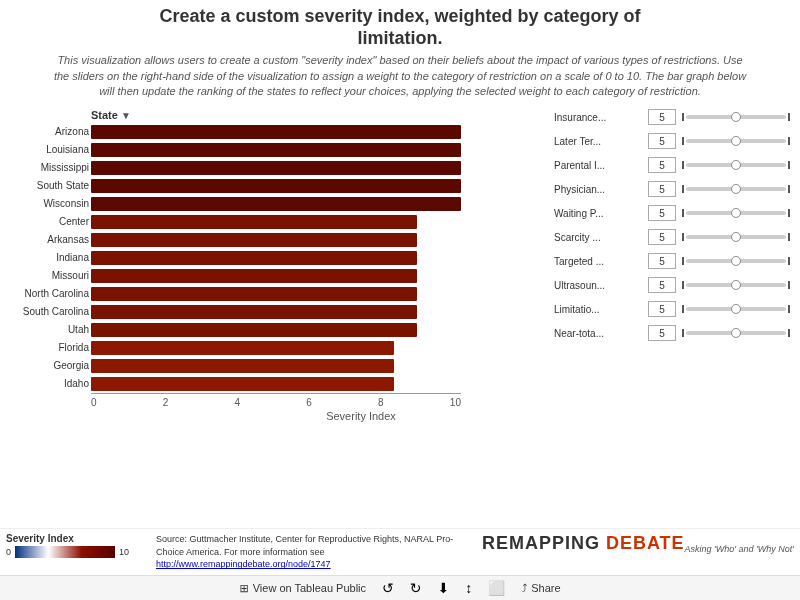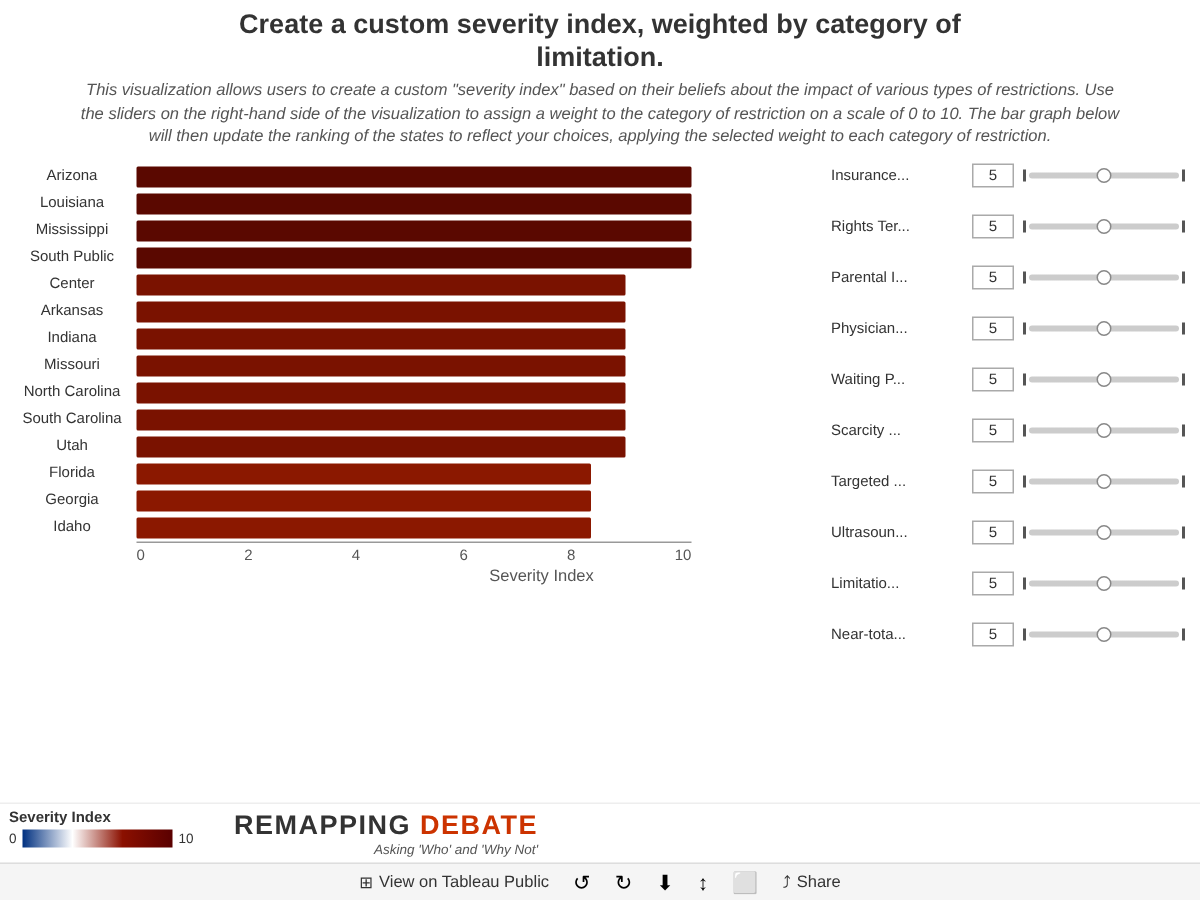--- a/index.html
+++ b/index.html
@@ -72,21 +72,21 @@
       display: flex;
       align-items: center;
       height: 17px;
       margin-bottom: 1px;
       position: relative;
     }
     .bar-label {
       position: absolute;
       right: calc(100% + 2px);
       width: 82px;
-      text-align: center;
+      text-align: right;
       font-size: 10px;
       color: #333;
       white-space: nowrap;
     }
     .bar {
       height: 14px;
       border-radius: 1px;
     }
     .axis-area {
       margin-left: 85px;
@@ -107,21 +107,21 @@
       color: #555;
       margin-top: 2px;
       margin-left: 85px;
       width: 370px;
     }
     .right-panel {
       flex: 1;
       padding-left: 8px;
       display: flex;
       flex-direction: column;
-      gap: 18px;
+      gap: 8px;
     }
     .slider-row {
       display: flex;
       align-items: center;
       gap: 4px;
     }
     .slider-category {
       width: 90px;
       font-size: 10px;
       color: #333;
@@ -200,21 +200,21 @@
       color: #333;
       flex: 1;
       line-height: 1.4;
     }
     .source-link {
       color: #0000cc;
       text-decoration: underline;
     }
     .brand-area {
       display: flex;
-      flex-direction: column;
+      flex-direction: row;
       align-items: flex-end;
       min-width: 160px;
     }
     .brand-title {
       font-size: 18px;
       font-weight: bold;
       letter-spacing: 1px;
     }
     .brand-remapping {
       color: #333;
@@ -260,35 +260,43 @@
     <h2>
       <span>Create a custom severity index, weighted by category of</span><br>
       <span>limitation.</span>
     </h2>
     <p class="subtitle">This visualization allows users to create a custom "severity index" based on their beliefs about the impact of various types of restrictions. Use the sliders on the right-hand side of the visualization to assign a weight to the category of restriction on a scale of 0 to 10. The bar graph below will then update the ranking of the states to reflect your choices, applying the selected weight to each category of restriction.</p>
   </div>
 
   <div class="content-area">
 
     <div class="chart-section">
+      <div class="state-label-row">
+        <span class="state-header">State</span>
+        <span class="filter-icon">▼</span>
+      </div>
       <div class="bars-container" id="bars-container">
       <div class="bar-row">
             <span class="bar-label">Arizona</span>
             <div class="bar" style="width: 370px; background: rgb(90, 8, 0);"></div>
           </div>
           <div class="bar-row">
             <span class="bar-label">Louisiana</span>
             <div class="bar" style="width: 370px; background: rgb(90, 8, 0);"></div>
           </div>
           <div class="bar-row">
             <span class="bar-label">Mississippi</span>
             <div class="bar" style="width: 370px; background: rgb(90, 8, 0);"></div>
           </div>
           <div class="bar-row">
-            <span class="bar-label">South Public</span>
+            <span class="bar-label">South State</span>
+            <div class="bar" style="width: 370px; background: rgb(90, 8, 0);"></div>
+          </div>
+          <div class="bar-row">
+            <span class="bar-label">Wisconsin</span>
             <div class="bar" style="width: 370px; background: rgb(90, 8, 0);"></div>
           </div>
           <div class="bar-row">
             <span class="bar-label">Center</span>
             <div class="bar" style="width: 325.6px; background: rgb(122, 18, 0);"></div>
           </div>
           <div class="bar-row">
             <span class="bar-label">Arkansas</span>
             <div class="bar" style="width: 325.6px; background: rgb(122, 18, 0);"></div>
           </div>
@@ -345,21 +353,21 @@
           <div class="slider-value-box">5</div>
           <div style="display: flex; align-items: center;">
             <div class="slider-end-line"></div>
             <div class="slider-track">
               <div class="slider-thumb"></div>
             </div>
             <div class="slider-end-line"></div>
           </div>
         </div>
         <div class="slider-row">
-          <span class="slider-category">Rights Ter...</span>
+          <span class="slider-category">Later Ter...</span>
           <div class="slider-value-box">5</div>
           <div style="display: flex; align-items: center;">
             <div class="slider-end-line"></div>
             <div class="slider-track">
               <div class="slider-thumb"></div>
             </div>
             <div class="slider-end-line"></div>
           </div>
         </div>
         <div class="slider-row">
@@ -456,20 +464,24 @@
 
   <div class="footer-area">
     <div class="legend-section">
       <span class="legend-title">Severity Index</span>
       <div class="legend-bar-row">
         <span class="legend-label">0</span>
         <div class="legend-gradient"></div>
         <span class="legend-label">10</span>
       </div>
     </div>
+    <div class="source-text">
+      <span>Source: Guttmacher Institute, Center for Reproductive Rights, NARAL Pro-Choice America. For more information see</span>
+      <a class="source-link" href="#">http://www.remappingdebate.org/node/1747</a>
+    </div>
     <div class="brand-area">
       <div>
         <span class="brand-title brand-remapping">REMAPPING</span><span class="brand-title brand-debate"> DEBATE</span>
       </div>
       <div class="brand-subtitle">Asking 'Who' and 'Why Not'</div>
     </div>
   </div>
 
   <div class="toolbar-area">
     <div class="toolbar-btn">

